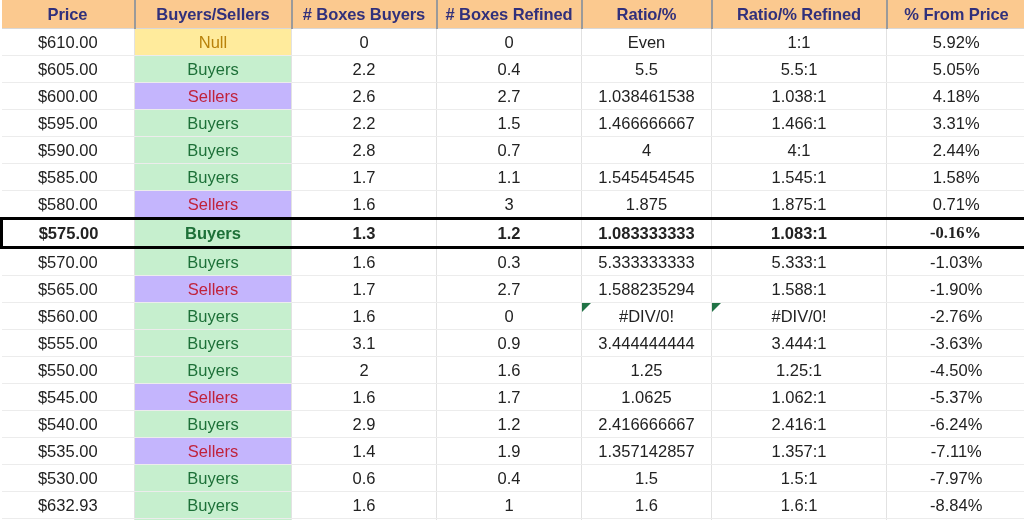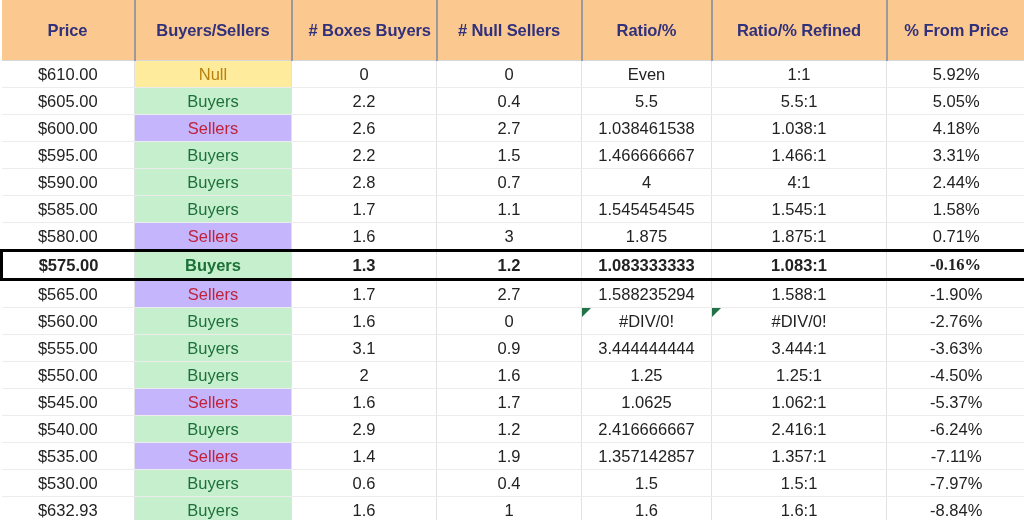--- a/index.html
+++ b/index.html
@@ -36,21 +36,21 @@
   table.grid col.c6 { width: 139px; }
 
   thead th {
     height: 28px;
     background: #FBC98F;
     color: #31307B;
     font-weight: bold;
     font-size: 16.5px;
     text-align: center;
     vertical-align: middle;
-    padding: 16px;
+    padding: 0;
     border-right: 2px solid #9a9a9a;
     border-bottom: 1px solid #d8d8d8;
     white-space: nowrap;
     letter-spacing: -0.1px;
   }
   thead th.last { border-right: none; }
 
   tbody td {
     height: 26px;
     font-size: 16.5px;
@@ -102,21 +102,21 @@
         <col class="c3">
         <col class="c4">
         <col class="c5">
         <col class="c6">
     </colgroup>
     <thead>
       <tr>
         <th>Price</th>
         <th>Buyers/Sellers</th>
         <th># Boxes Buyers</th>
-        <th># Null Sellers</th>
+        <th># Boxes Refined</th>
         <th>Ratio/%</th>
         <th>Ratio/% Refined</th>
         <th class="last">% From Price</th>
       </tr>
     </thead>
     <tbody id="tbody">
         <tr>
           <td class="first">$610.00</td>
           <td class="cat-null">Null</td>
           <td>0</td>
@@ -182,20 +182,29 @@
         <tr class="focus">
           <td class="first">$575.00</td>
           <td class="cat-buyers">Buyers</td>
           <td>1.3</td>
           <td>1.2</td>
           <td>1.083333333</td>
           <td>1.083:1</td>
           <td class="last">-0.16%</td>
         </tr>
         <tr>
+          <td class="first">$570.00</td>
+          <td class="cat-buyers">Buyers</td>
+          <td>1.6</td>
+          <td>0.3</td>
+          <td>5.333333333</td>
+          <td>5.333:1</td>
+          <td class="last">-1.03%</td>
+        </tr>
+        <tr>
           <td class="first">$565.00</td>
           <td class="cat-sellers">Sellers</td>
           <td>1.7</td>
           <td>2.7</td>
           <td>1.588235294</td>
           <td>1.588:1</td>
           <td class="last">-1.90%</td>
         </tr>
         <tr>
           <td class="first">$560.00</td>

